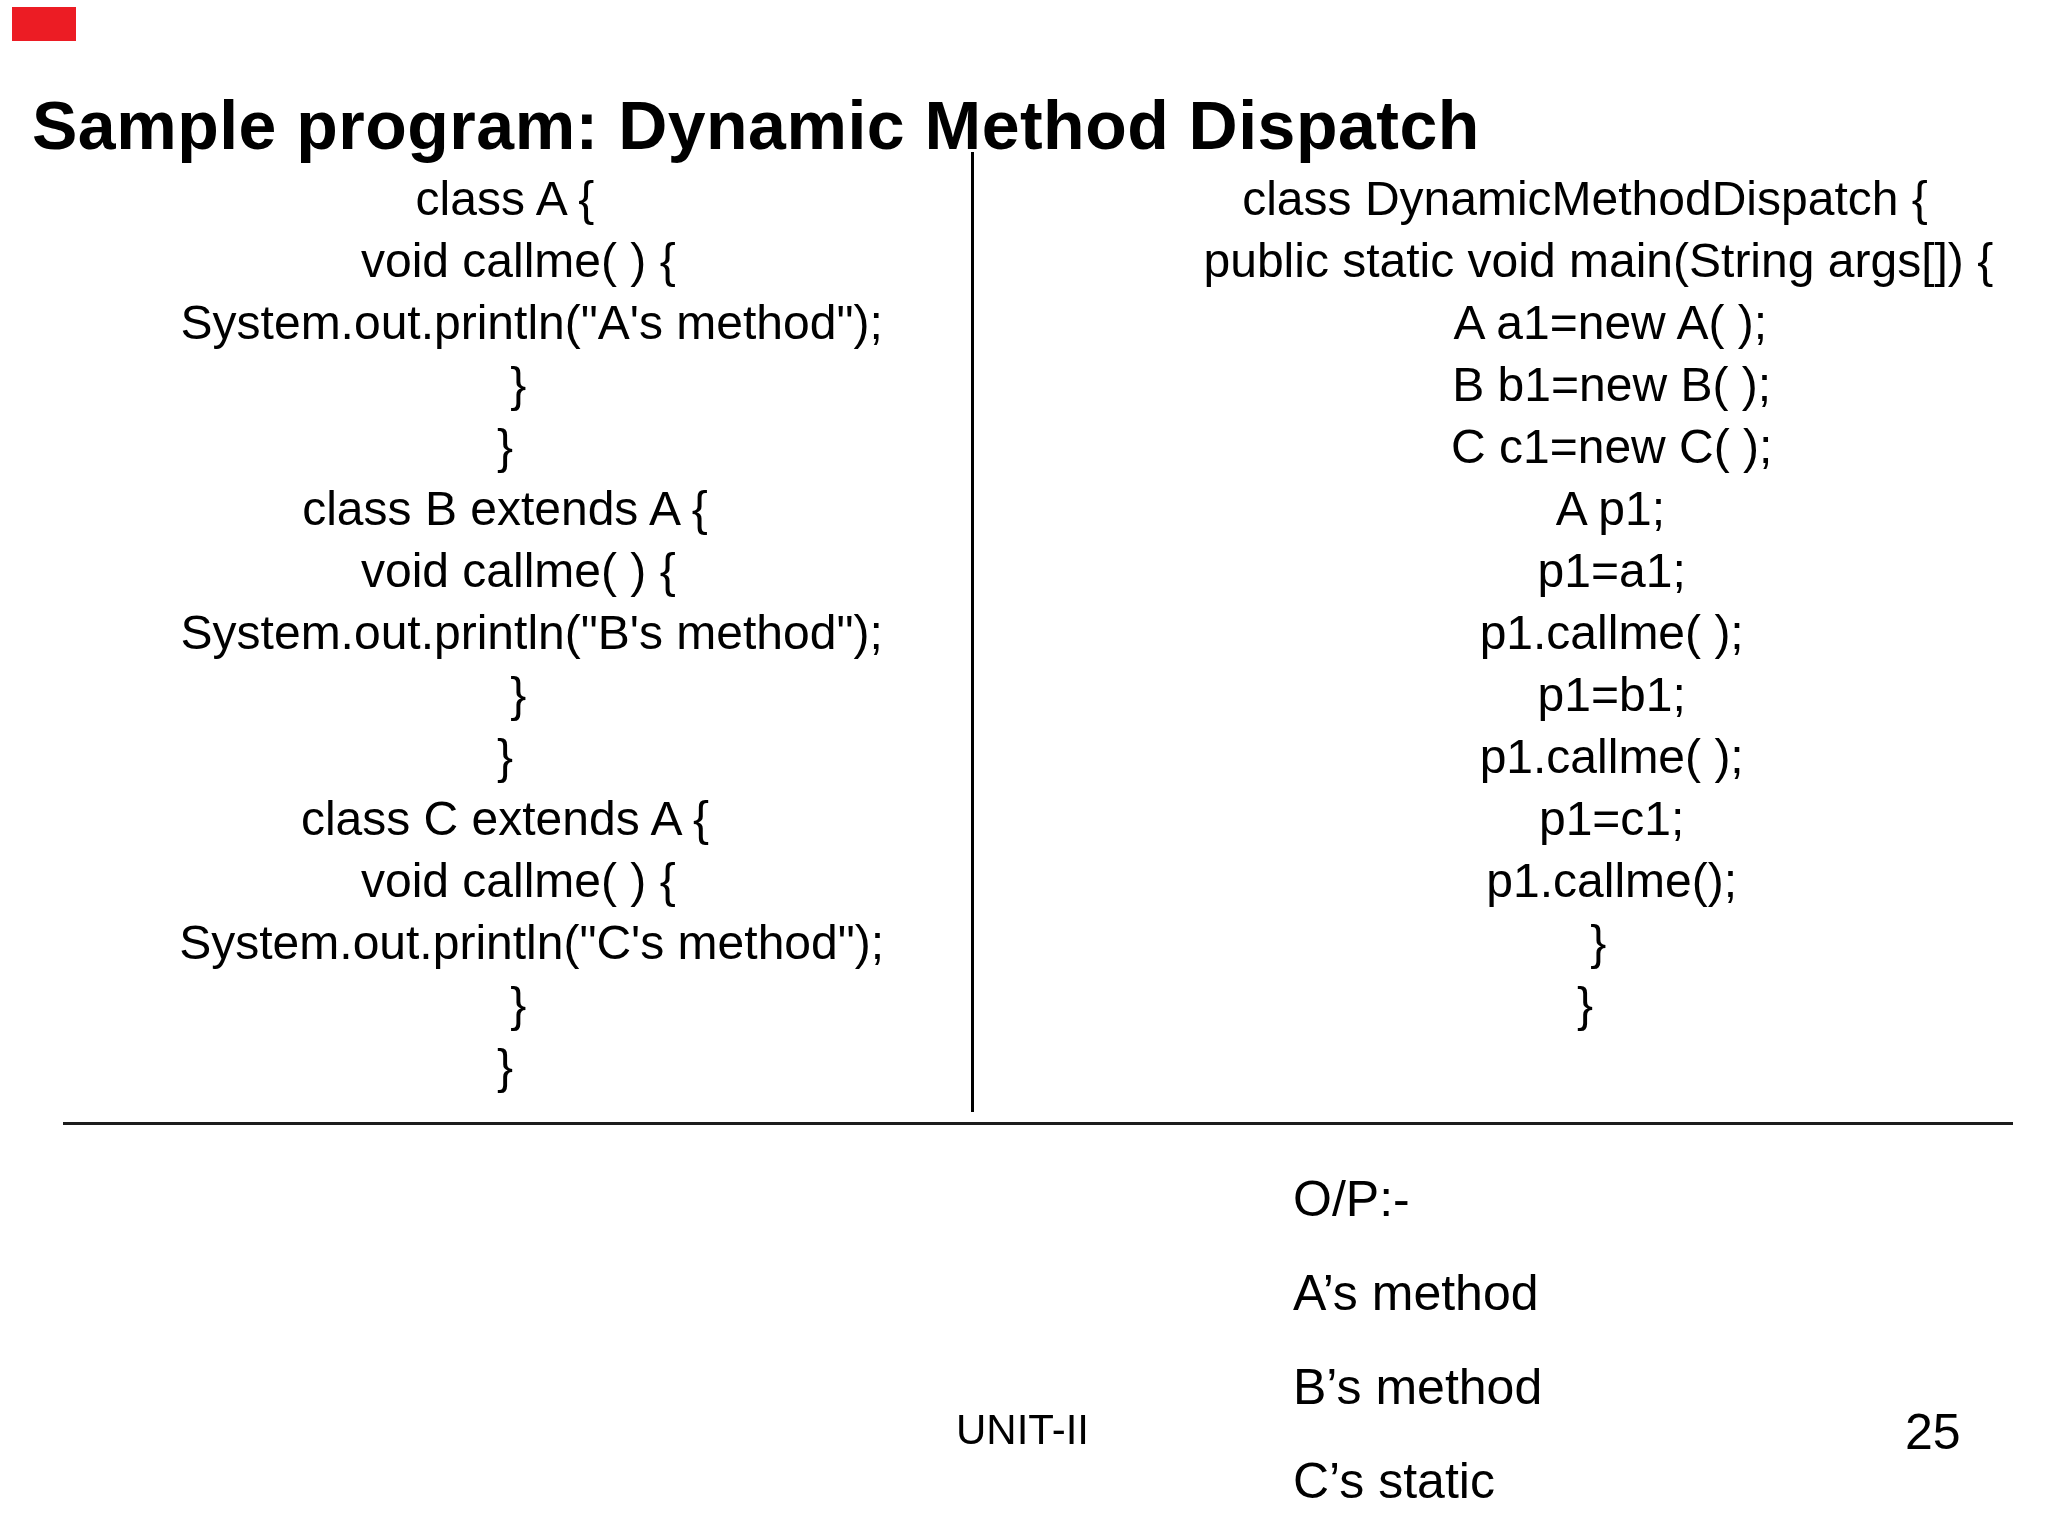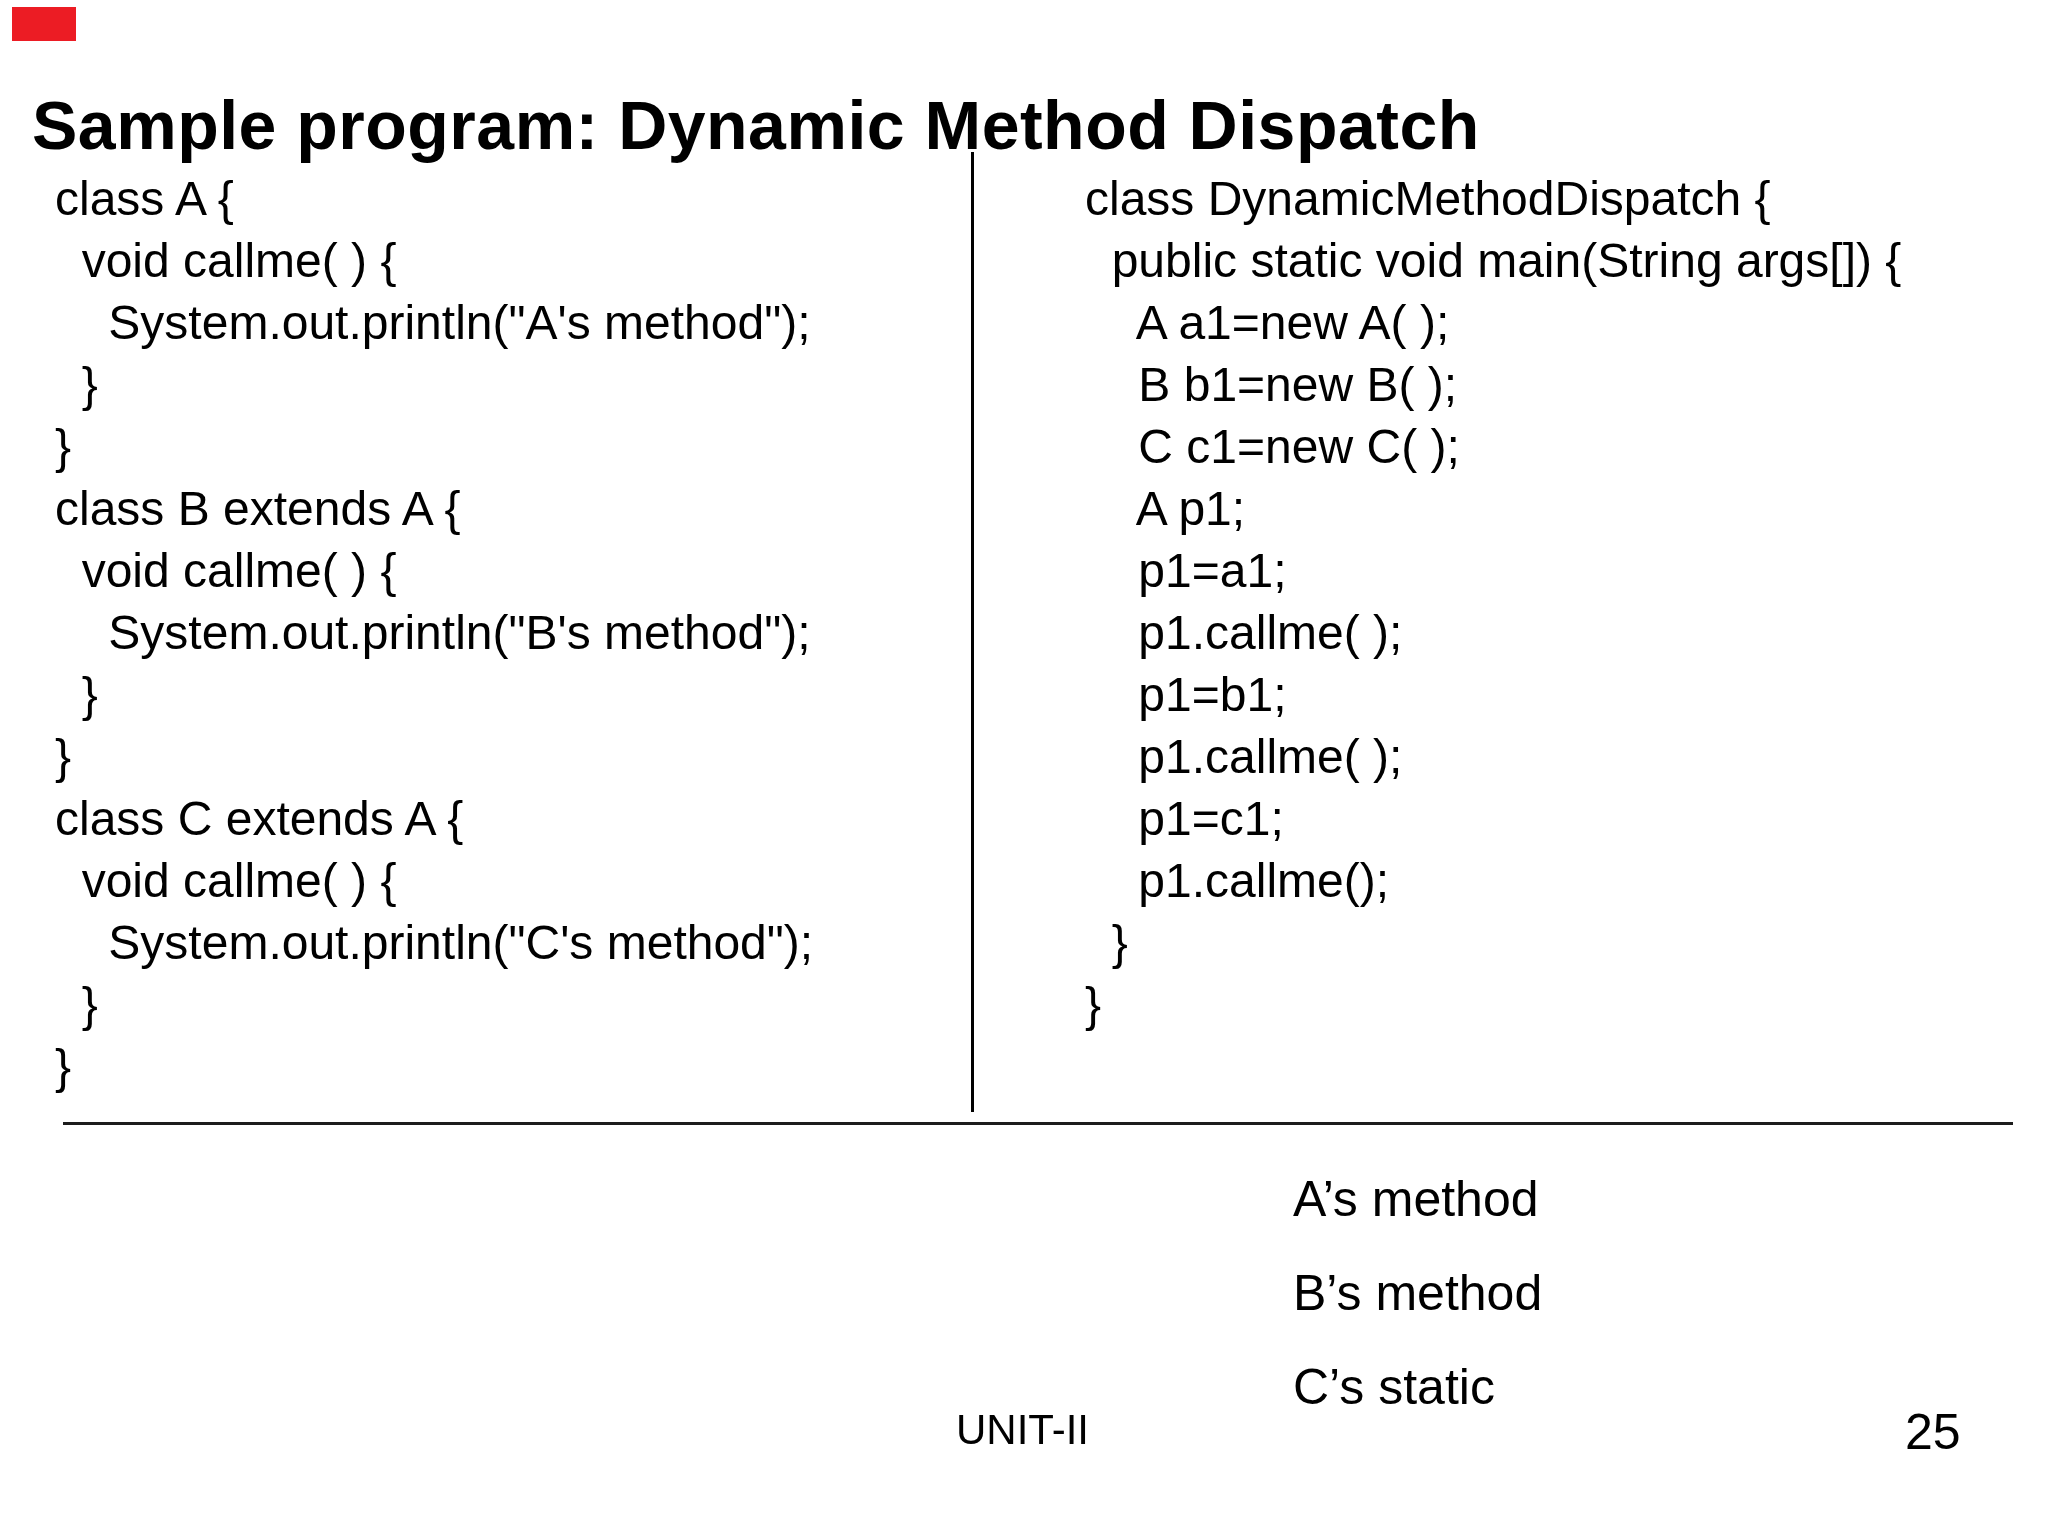--- a/index.html
+++ b/index.html
@@ -32,20 +32,21 @@
     white-space: nowrap;
     letter-spacing: 0.5px;
   }
   .code-block {
     position: absolute;
     top: 168px;
     font-size: 48px;
     line-height: 62px;
     white-space: pre;
     font-family: "Liberation Sans", sans-serif;
+    text-align: center;
   }
   .code-left  { left: 55px;   width: 900px; }
   .code-right { left: 1085px; width: 1000px; }
   .divider-vertical {
     position: absolute;
     left: 971px;
     top: 152px;
     width: 3px;
     height: 960px;
     background: #000000;
@@ -120,20 +121,21 @@
     p1=b1;
     p1.callme( );
     p1=c1;
     p1.callme();
   }
 }</div>
 
 <div class="divider-horizontal"></div>
 
 <div class="output-block">
+  <div class="out-line">O/P:-</div>
   <div class="out-line">A’s method</div>
   <div class="out-line">B’s method</div>
   <div class="out-line">C’s static</div>
 </div>
 
 <div class="footer-unit">UNIT-II</div>
 
 <div class="footer-page">25</div>
 
 </body></html>

